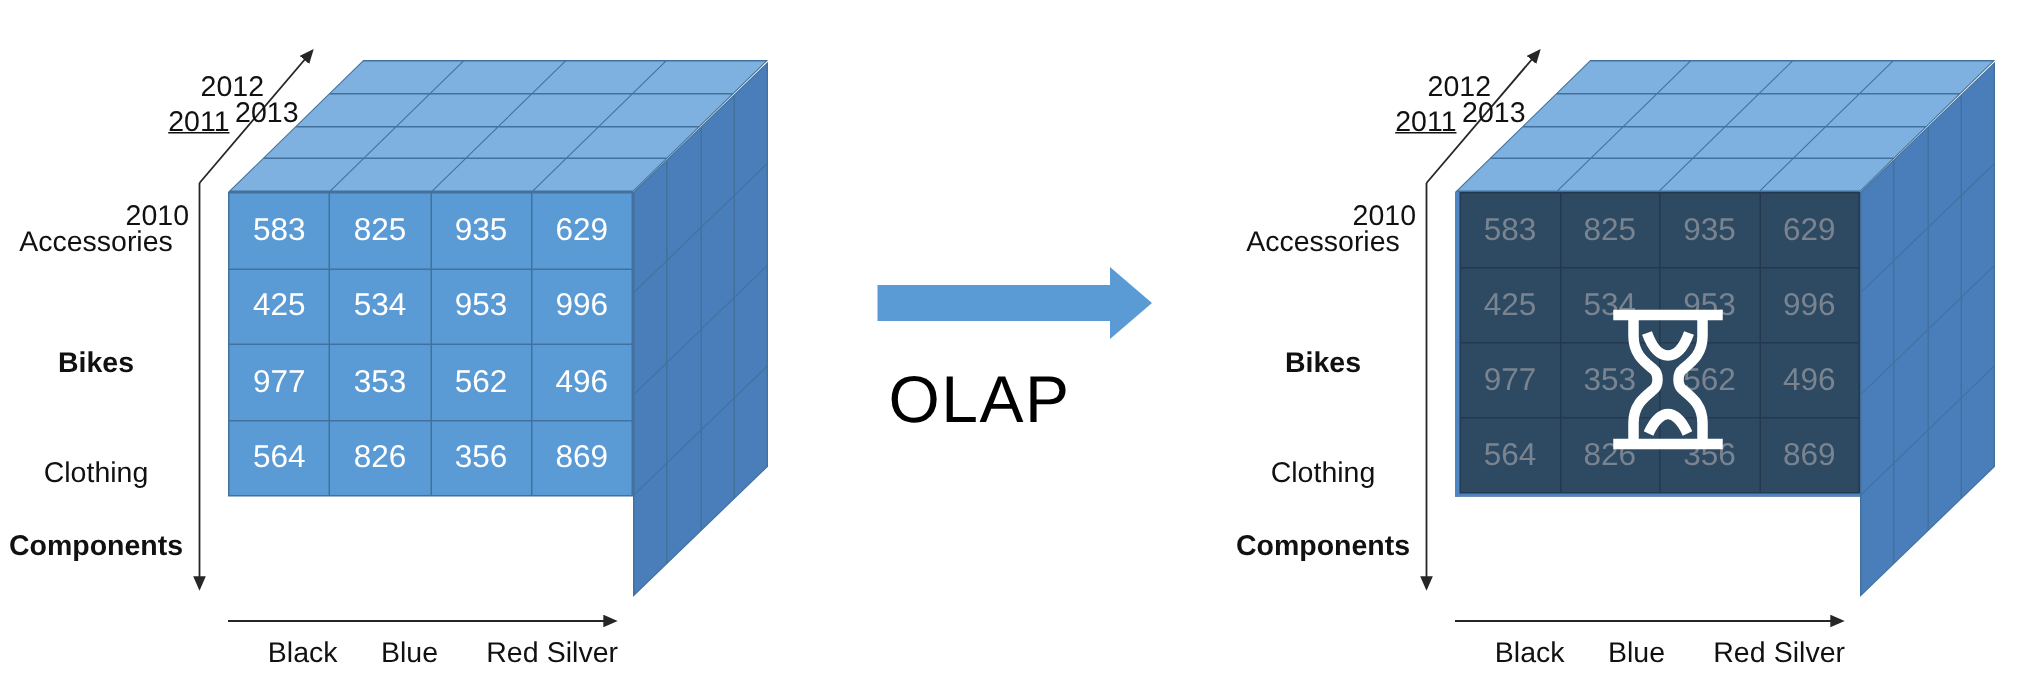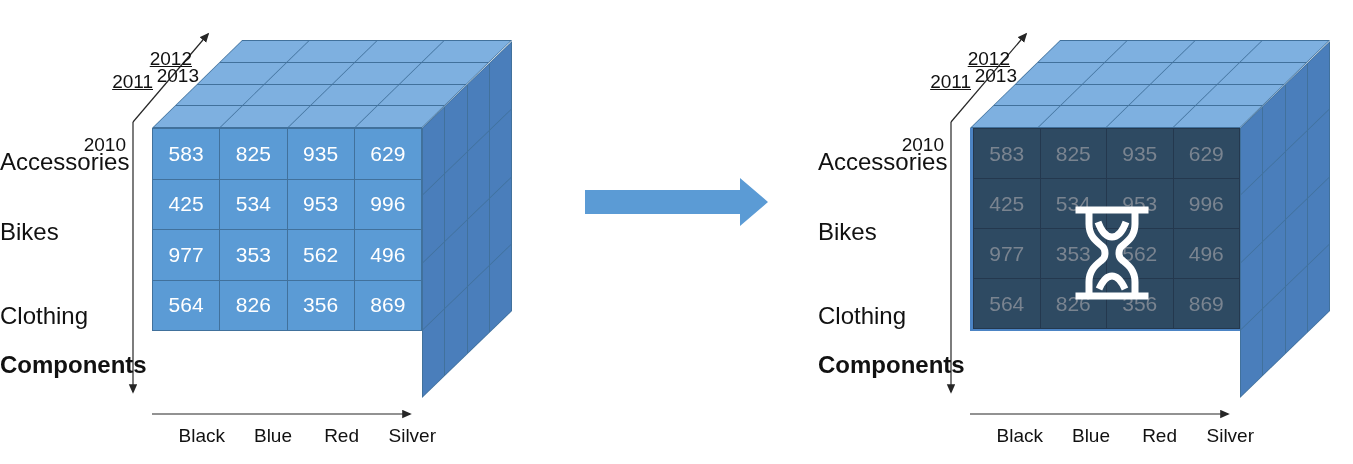--- a/index.html
+++ b/index.html
@@ -26,25 +26,25 @@
   .face-front{position:absolute;left:152px;top:128px;width:270px;height:203px;
         background:var(--grid-light);}
   .face-front .cell{background:var(--face-front);display:flex;align-items:center;
         justify-content:center;font-size:21px;color:var(--value-text-light);}
   .dark .face-front{background:var(--dark-grid);border-left:3px solid var(--edge-sliver);
         border-bottom:2px solid var(--edge-sliver);}
   .dark .face-front .cell{background:var(--dark-face);color:var(--dark-value-text);}
 
   
   .year{position:absolute;width:60px;text-align:right;font-size:19px;line-height:20px;}
-  .y0{left:139px;top:26px;margin-top:40px;} .y1{left:132px;top:49px;text-decoration:underline;} .y2{left:93px;top:72px;text-decoration:underline;} .y3{left:66px;top:95px;margin-top:40px;}
-  .cat{position:absolute;left:0;width:128px;text-align:left;font-size:24px;line-height:22px;}
-  .cat0{top:151px;} .cat1{top:221px;} .cat2{top:305px;} .cat3{top:354px;font-weight:bold;}
+  .y0{left:139px;top:26px;margin-top:40px;} .y1{left:116px;top:49px;} .y2{left:93px;top:72px;text-decoration:underline;} .y3{left:66px;top:95px;margin-top:40px;}
+  .cat{position:absolute;left:0;width:128px;text-align:center;font-size:19px;line-height:22px;}
+  .cat0{top:151px;} .cat1{top:232px;font-weight:bold;} .cat2{top:305px;} .cat3{top:354px;font-weight:bold;}
   .colr{position:absolute;top:426px;width:80px;text-align:right;font-size:19px;line-height:20px;}
-  .colr0{left:145px;} .colr1{left:212px;} .colr2{left:279px;} .colr3{left:356px;}
+  .colr0{left:145px;} .colr1{left:212px;} .colr2{left:279px;} .colr3{left:332px;}
 
   
   .olap-arrow{position:absolute;left:575px;top:170px;width:200px;height:64px;}
   .olap-label{position:absolute;left:573px;top:242px;width:160px;text-align:center;
         font-size:44px;font-weight:300;letter-spacing:1px;color:#000;}
 
   
   .hourglass{position:absolute;left:254px;top:203px;width:80px;height:100px;}
 </style>
 </head>
@@ -133,20 +133,21 @@
         <div class="cell">564</div>
         <div class="cell">826</div>
         <div class="cell">356</div>
         <div class="cell">869</div>
       </div>
   </section>
 
   <svg class="olap-arrow" viewBox="0 0 200 64">
     <polygon points="10,20 165,20 165,8 193,32 165,56 165,44 10,44" fill="#5B9BD5"></polygon>
   </svg>
+  <div class="olap-label">OLAP</div>
 
   <section class="cube dark" id="cube1">
     <svg class="axes">
       <defs>
         <marker id="ah1" markerWidth="9" markerHeight="8" refX="6.5" refY="3.5" orient="auto">
           <path d="M0,0 L8,3.5 L0,7 Z" fill="#262626"></path>
         </marker>
       </defs>
       <line x1="133" y1="122" x2="133" y2="392" stroke="#262626" stroke-width="1.2" marker-end="url(#ah1)"></line>
       <line x1="133" y1="122" x2="208" y2="34" stroke="#262626" stroke-width="1.2" marker-end="url(#ah1)"></line>

